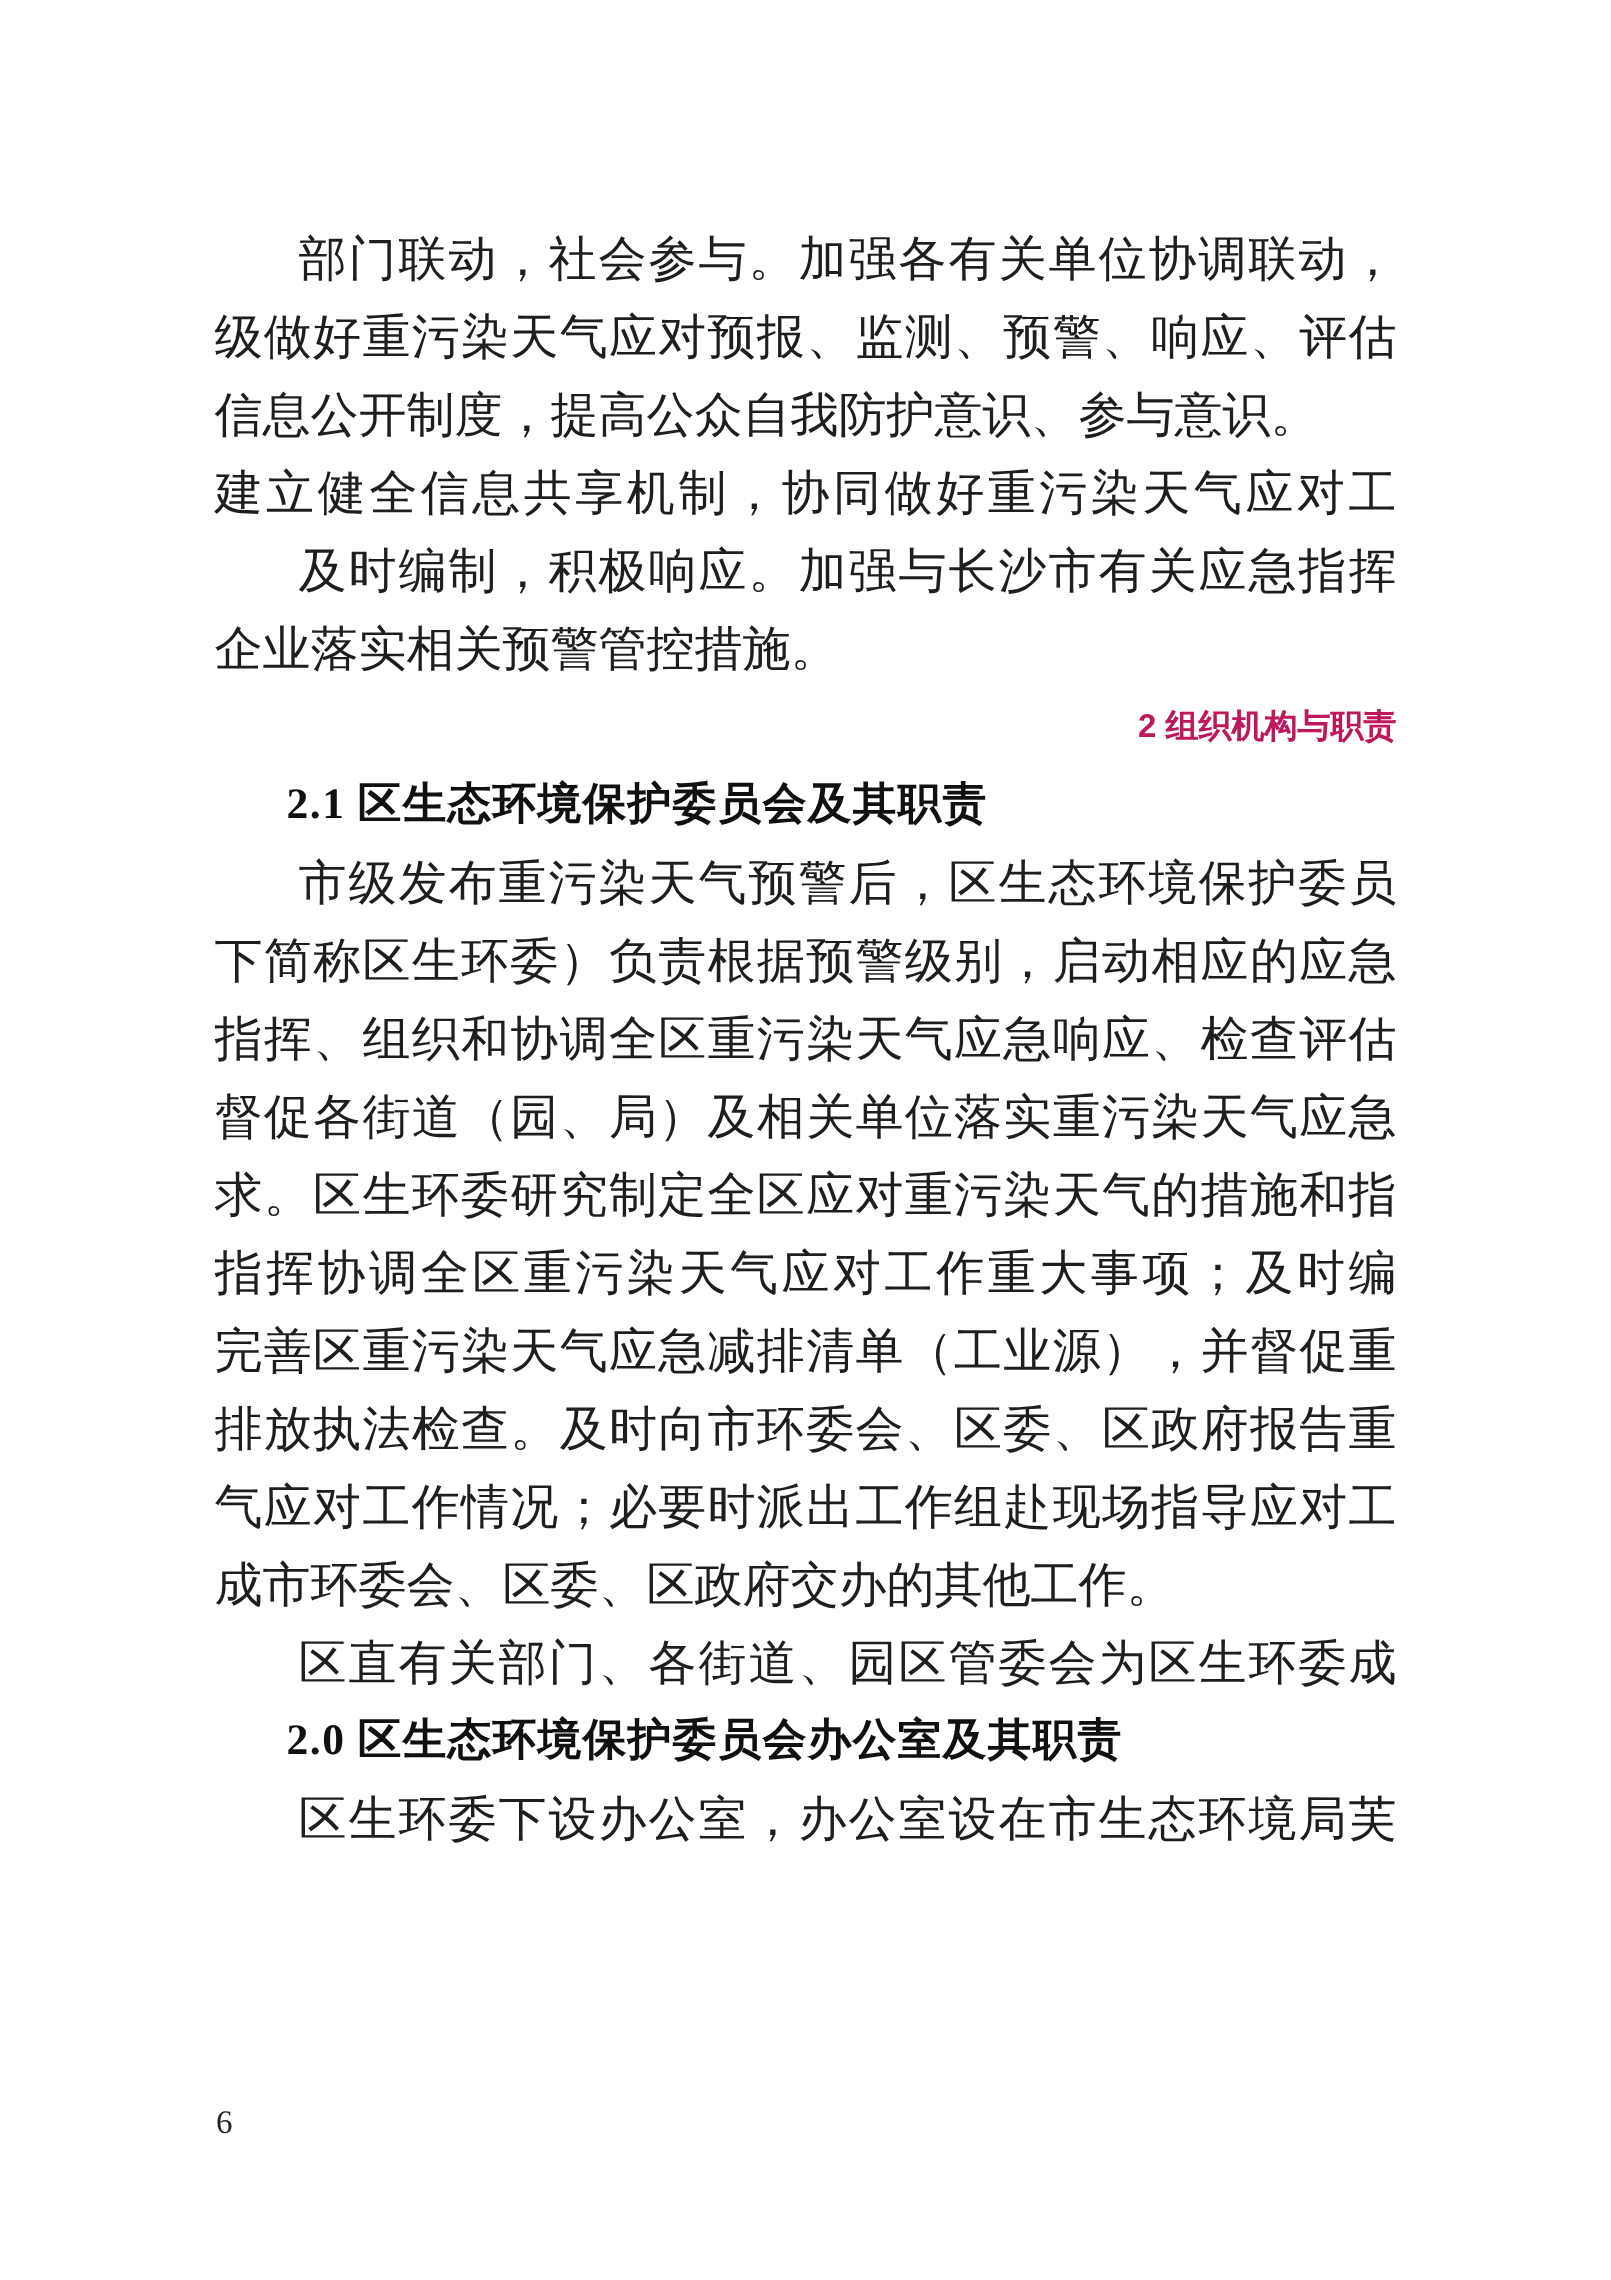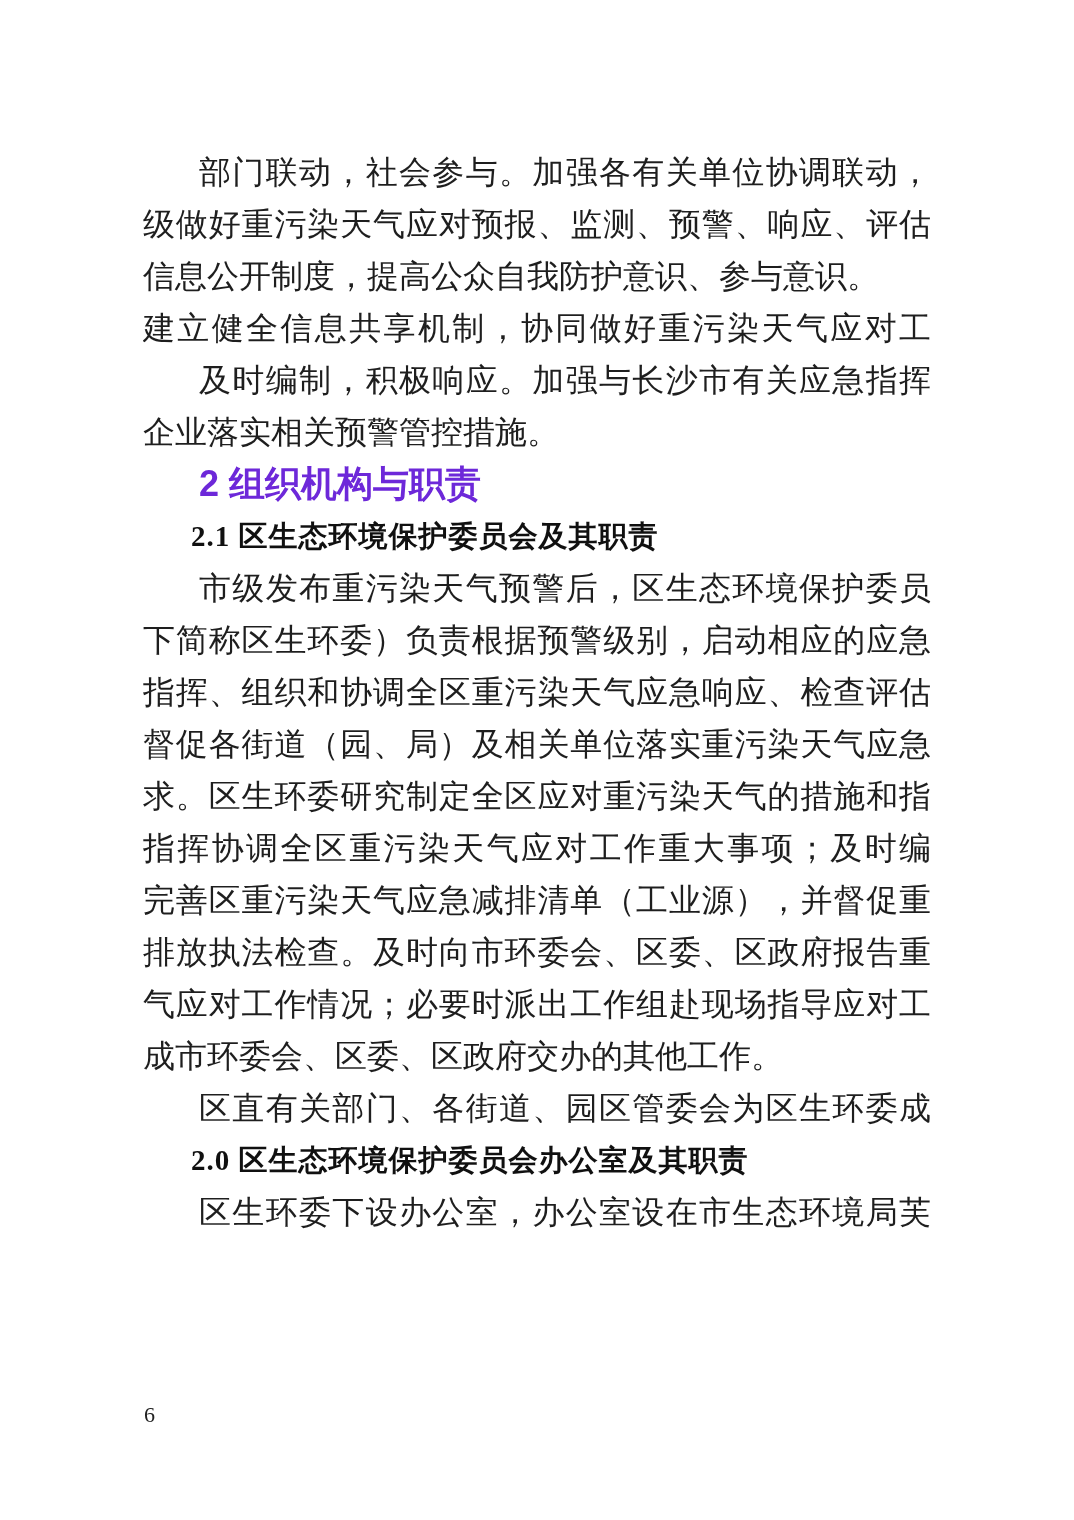--- a/index.html
+++ b/index.html
@@ -40,25 +40,26 @@
   }
   .line.pindent {
     text-indent: 56px;
   }
   .line.plast {
     text-align-last: left;
   }
   .heading-hei {
     height: 52px;
     line-height: 52px;
-    font-size: 36px;
+    font-size: 22px;
     font-weight: 700;
     padding-left: 56px;
     font-family: "Liberation Sans", sans-serif;
-    color: #6d28d9;
+    color: #be185d;
+    text-align: right;
   }
   .heading-kai {
     height: 52px;
     line-height: 52px;
     font-size: 29px;
     font-weight: 700;
     padding-left: 48px;
     letter-spacing: 1px;
     font-family: "Liberation Serif", serif;
     color: #101010;

